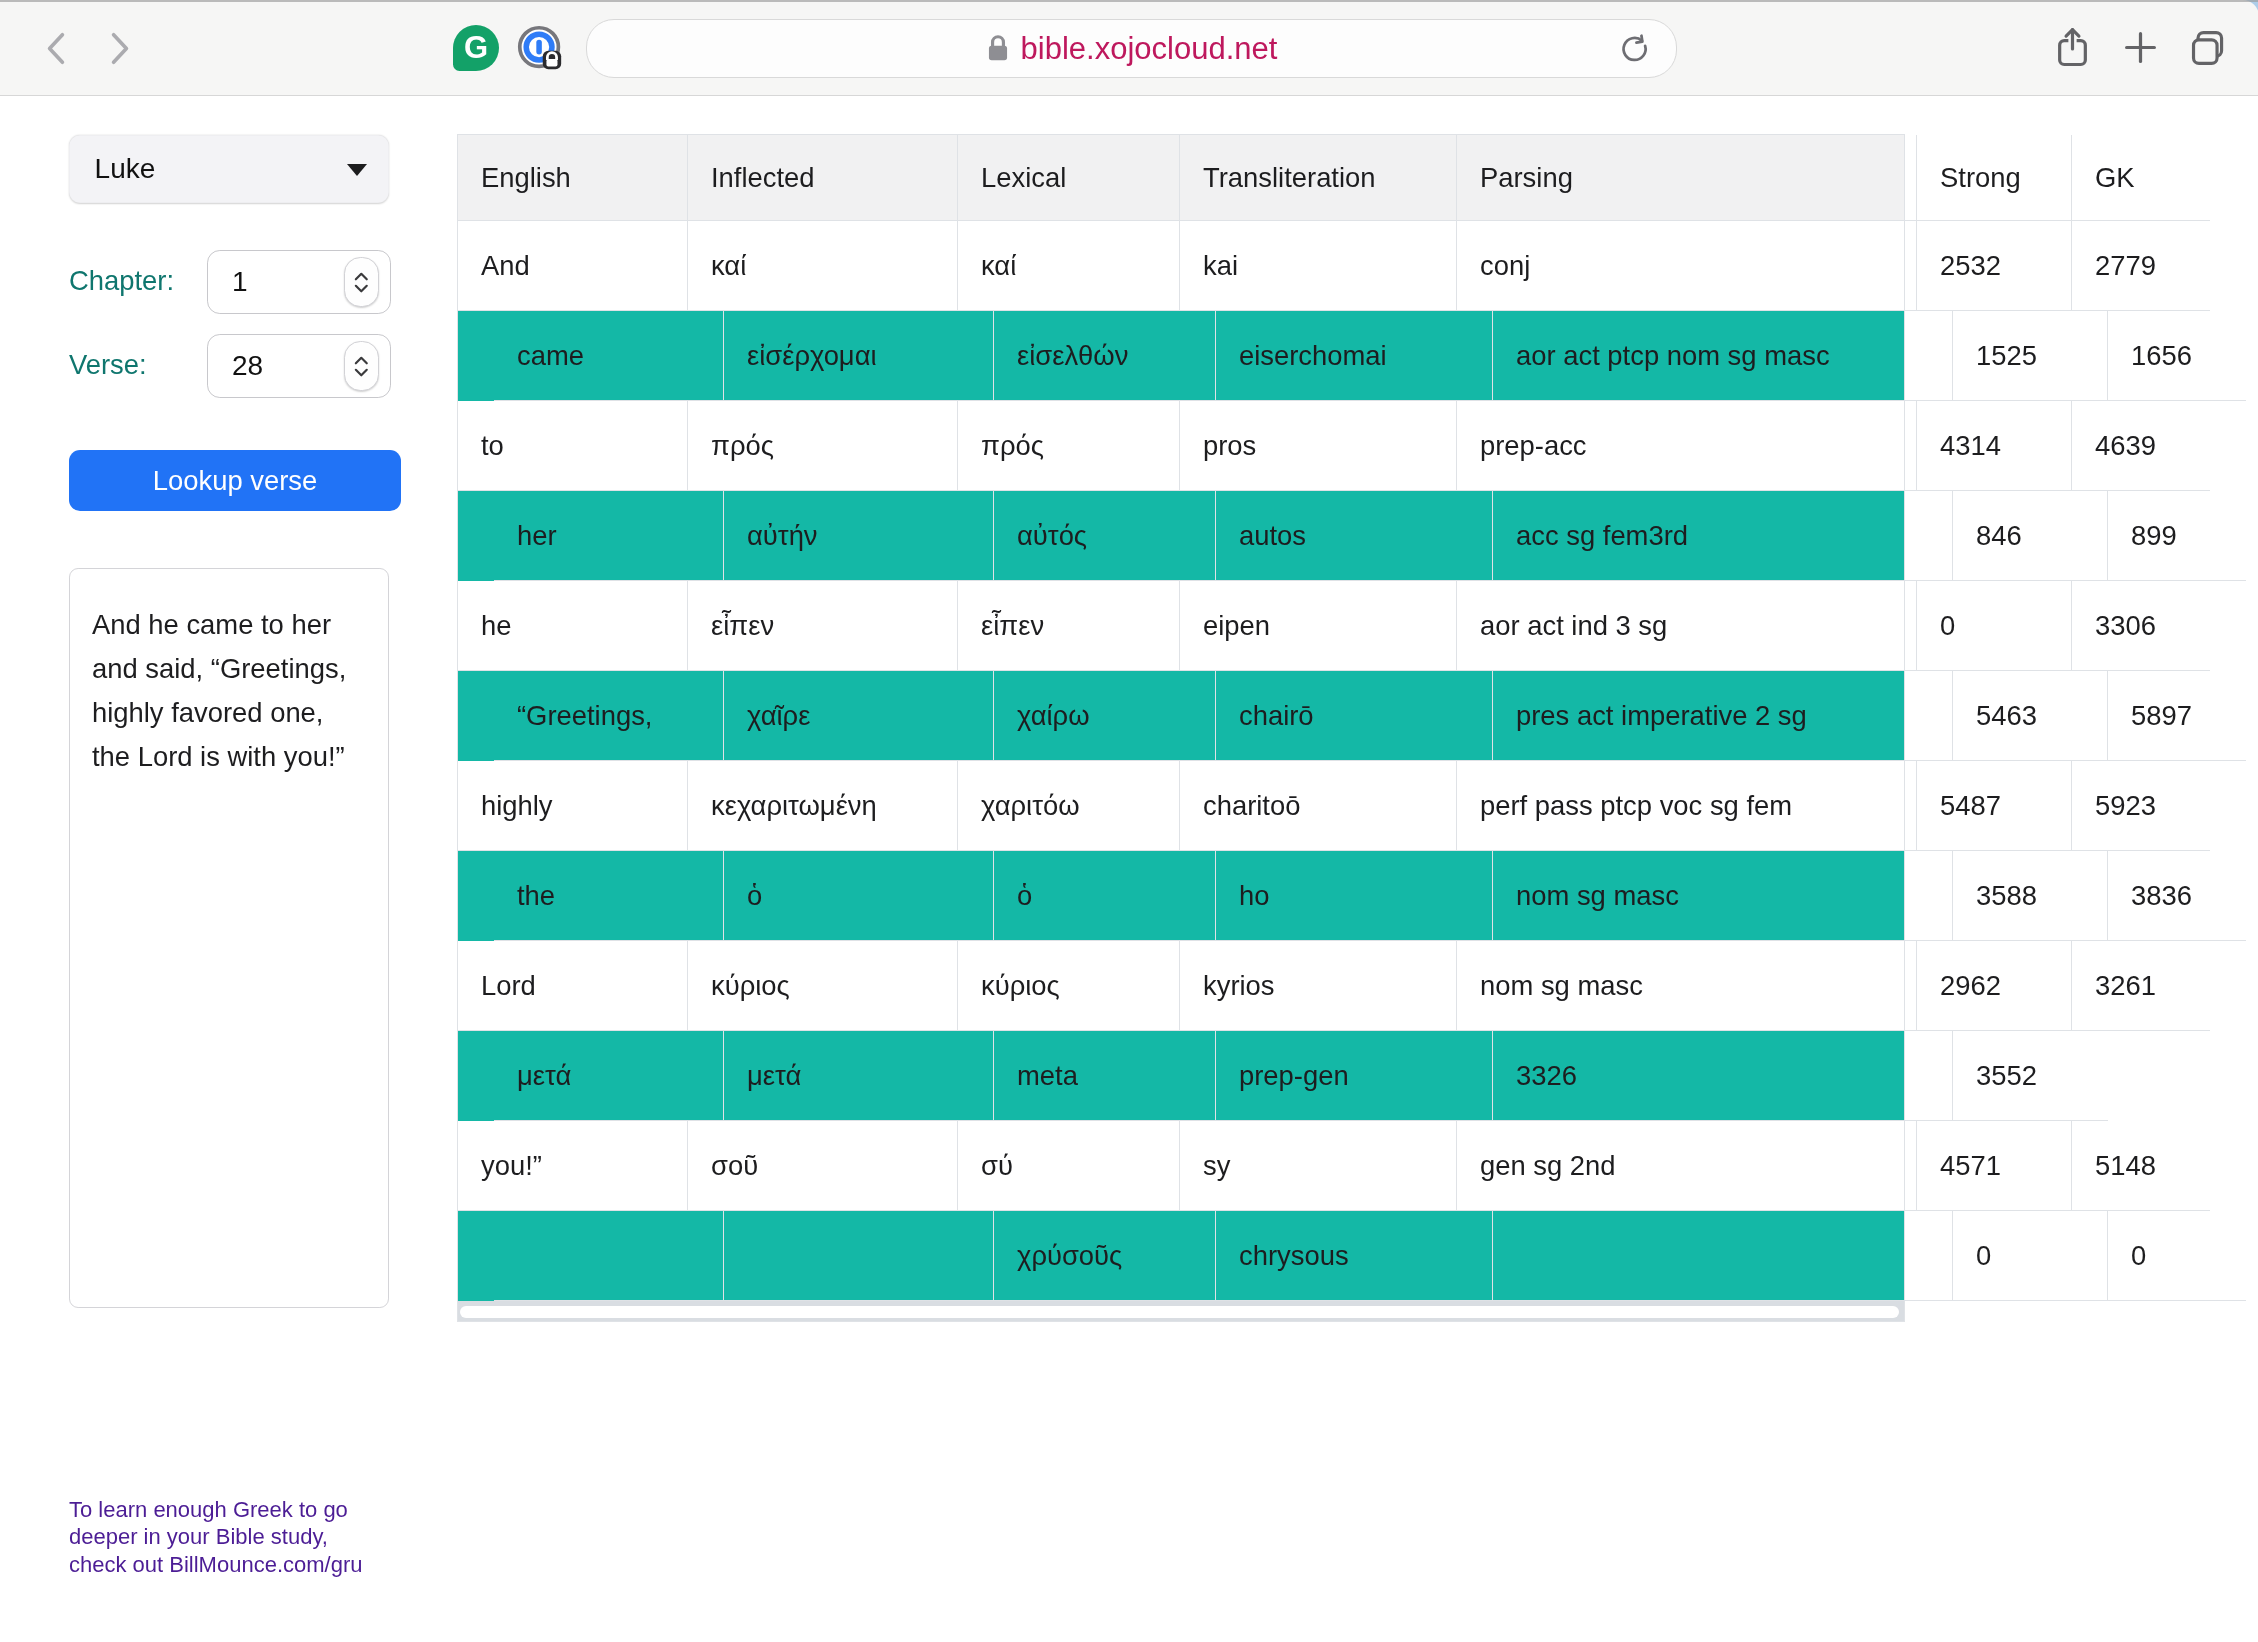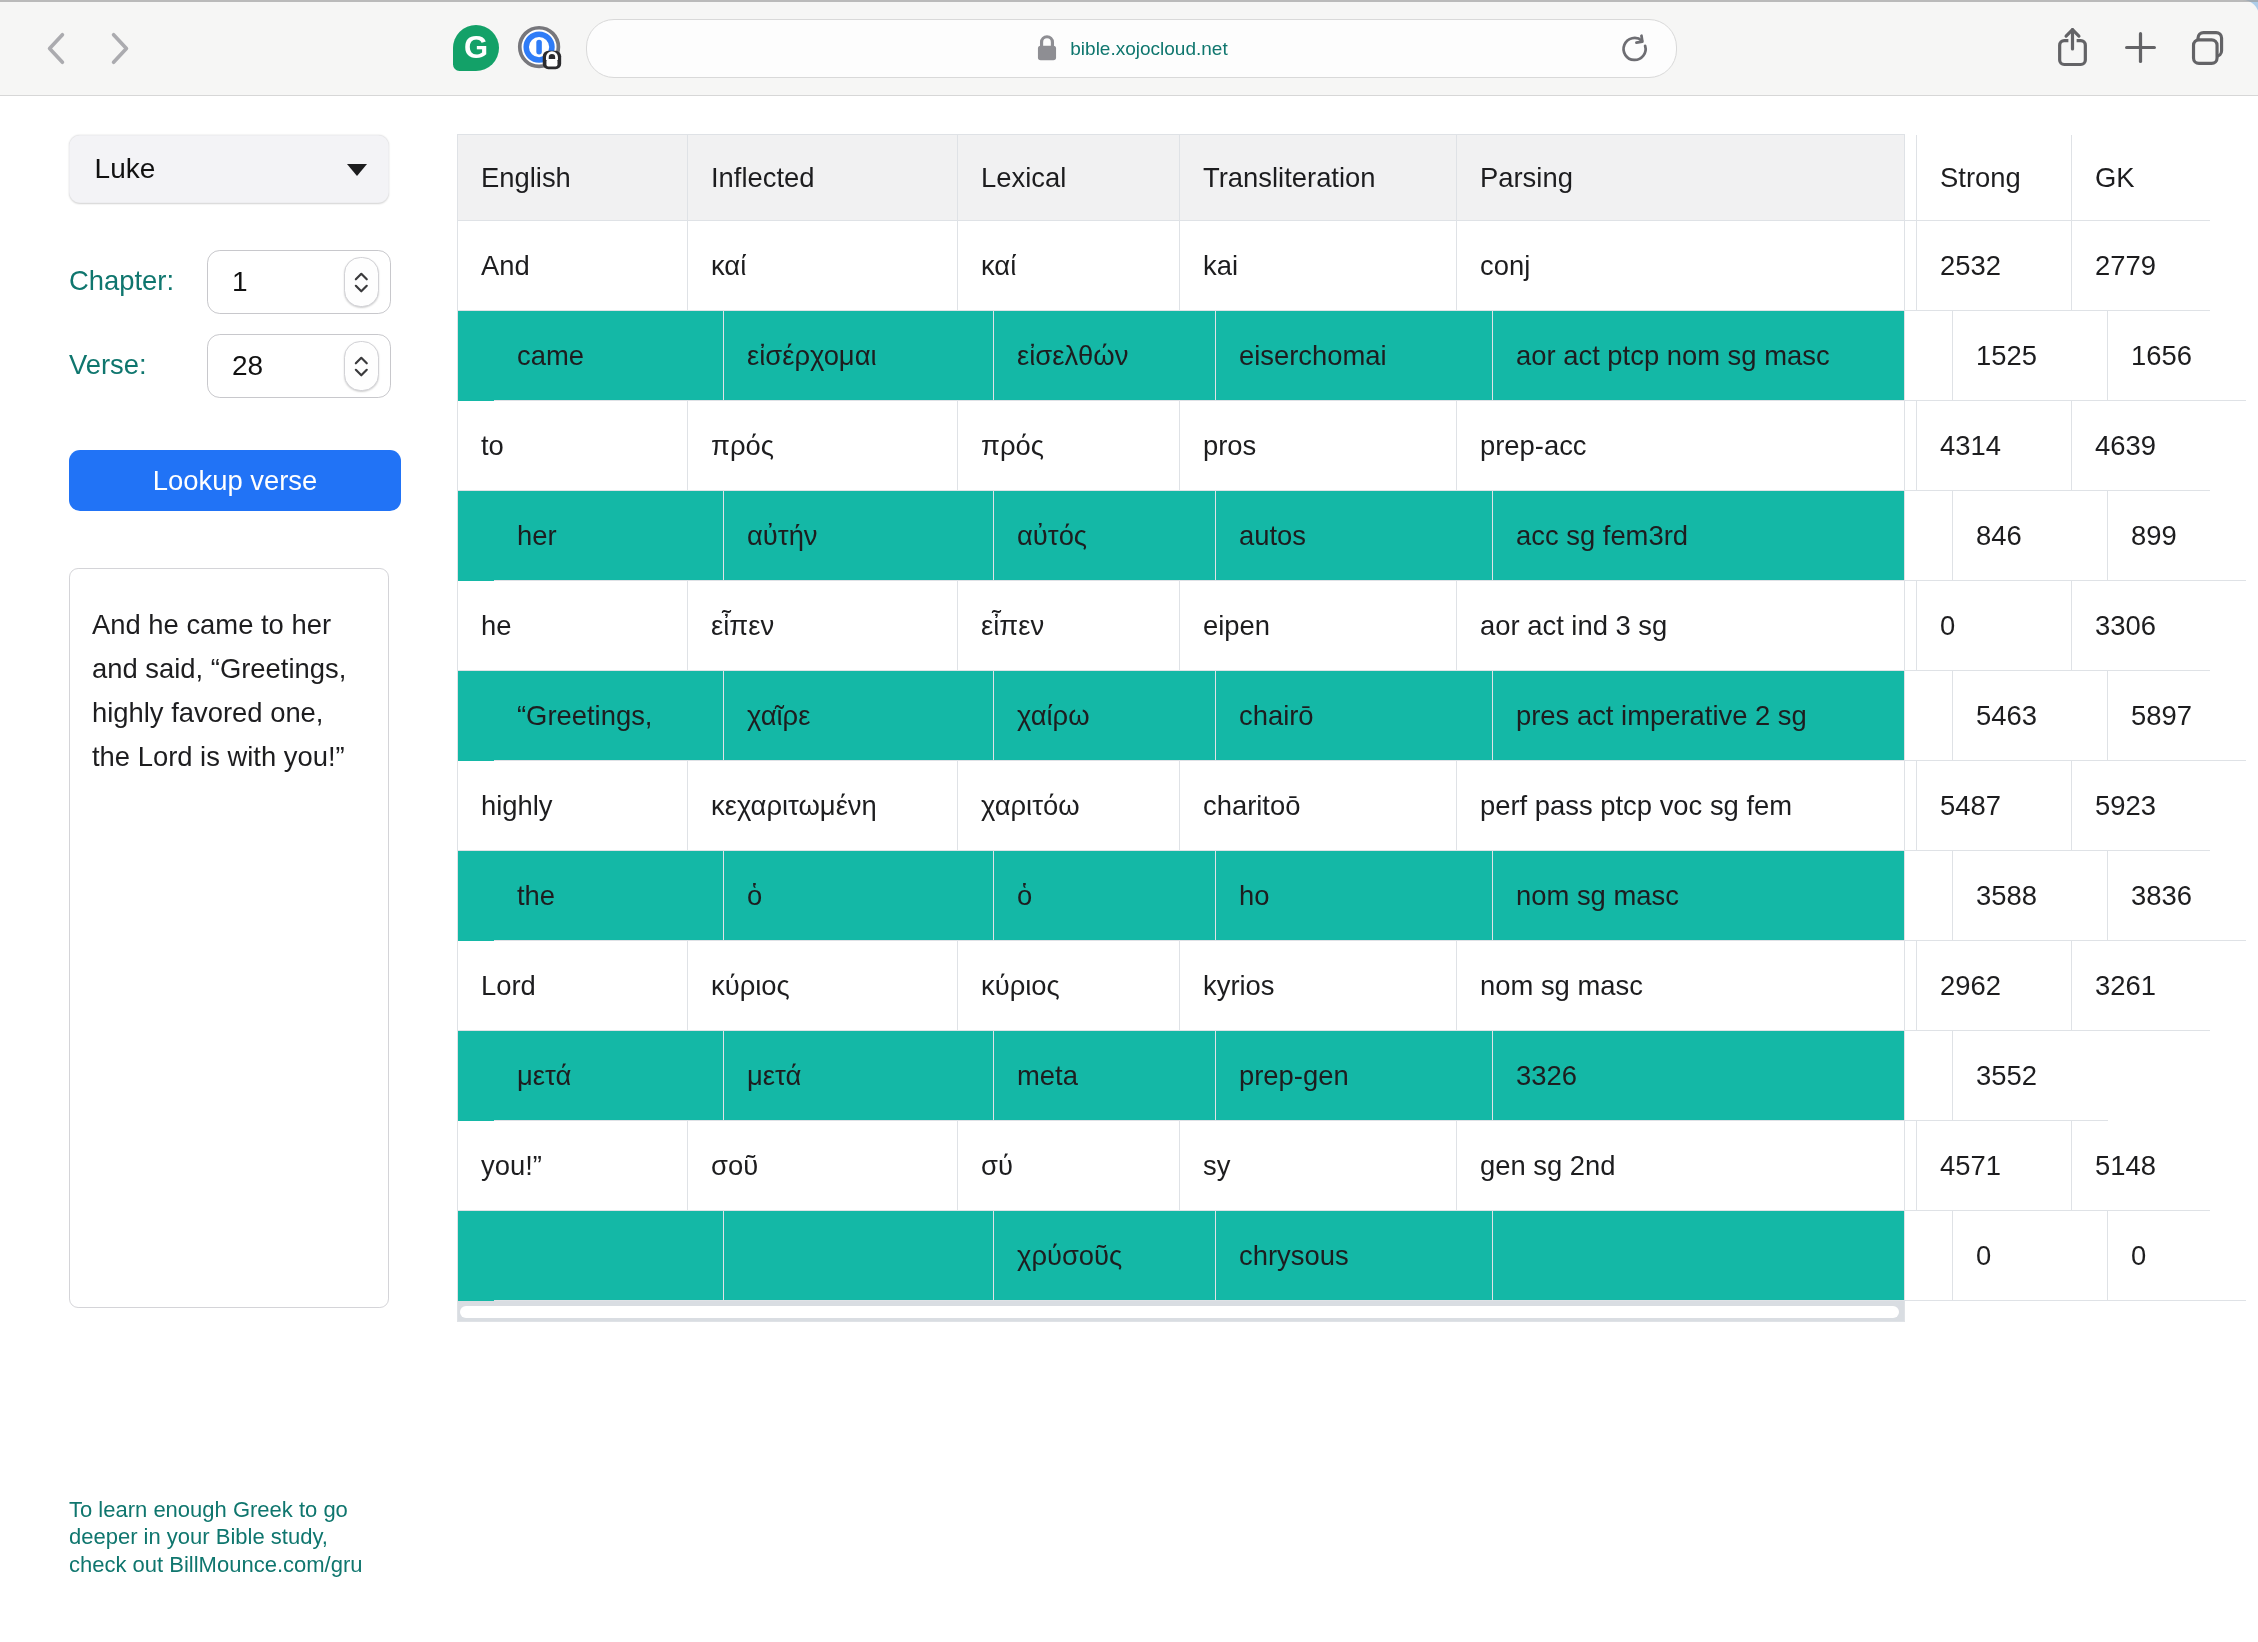--- a/index.html
+++ b/index.html
@@ -22,21 +22,21 @@
   .nav-fwd{left:101px;}
   .ext-icon{position:absolute;top:25px;width:46px;height:46px;}
   .ext-grammarly{left:453px;background:#13a168;border-radius:50% 50% 50% 14%;
     display:flex;align-items:center;justify-content:center;color:#fff;font-weight:bold;font-size:31px;}
   .ext-1password{left:517px;}
   .urlbar{
     position:absolute;left:586px;top:19px;width:1089px;height:57px;
     background:#fdfdfd;border:1.4px solid #d9d9d9;border-radius:28px;
     display:flex;align-items:center;justify-content:center;gap:11px;
   }
-  .urlbar .domain{font-size:19px;color:#0f766e;}
+  .urlbar .domain{font-size:31px;color:#be185d;}
   .reload-btn{position:absolute;right:24px;top:12.8px;width:33px;height:33px;}
   .tb-right-btn{position:absolute;top:25.6px;width:44px;height:44px;display:flex;align-items:center;justify-content:center;}
   .btn-share{left:2050px;}
   .btn-newtab{left:2118px;}
   .btn-tabs{left:2186px;}
   
   .book-select{
     position:absolute;left:69px;top:135px;width:320px;height:68px;
     background:#f3f3f6;border-radius:11px;box-shadow:0 0.9px 1.8px rgba(0,0,0,.18), inset 0 0 0 0.5px rgba(0,0,0,.04);
     display:flex;align-items:center;
@@ -64,21 +64,21 @@
     background:#2173f6;border:none;border-radius:11px;color:#fff;font-size:27.4px;
     font-family:inherit;display:flex;align-items:center;justify-content:center;cursor:pointer;
   }
   .verse-box{
     position:absolute;left:69px;top:568px;width:320px;height:740px;
     background:#fff;border:1.4px solid #d4d4d8;border-radius:9.1px;box-sizing:border-box;
     padding:34px 22px;font-size:27.4px;line-height:44px;color:#1d1d1f;
   }
   .footer-note{
     position:absolute;left:69px;top:1496px;width:315px;
-    font-size:22px;line-height:27.4px;color:#0f766e;
+    font-size:22px;line-height:27.4px;color:#4c1d95;
   }
   
   .gtable{
     position:absolute;left:457px;top:134px;width:1448px;
     border:0.9px solid #dfe2e6;box-sizing:border-box;background:#fff;
   }
   .trow{display:grid;grid-template-columns:230px 270px 222px 277px 460px 155px 138px;}
   .trow.head{height:86px;background:#f1f1f2;}
   .trow.body{height:90px;}
   .trow.alt{background:#14b8a6;padding-left:36px;}

